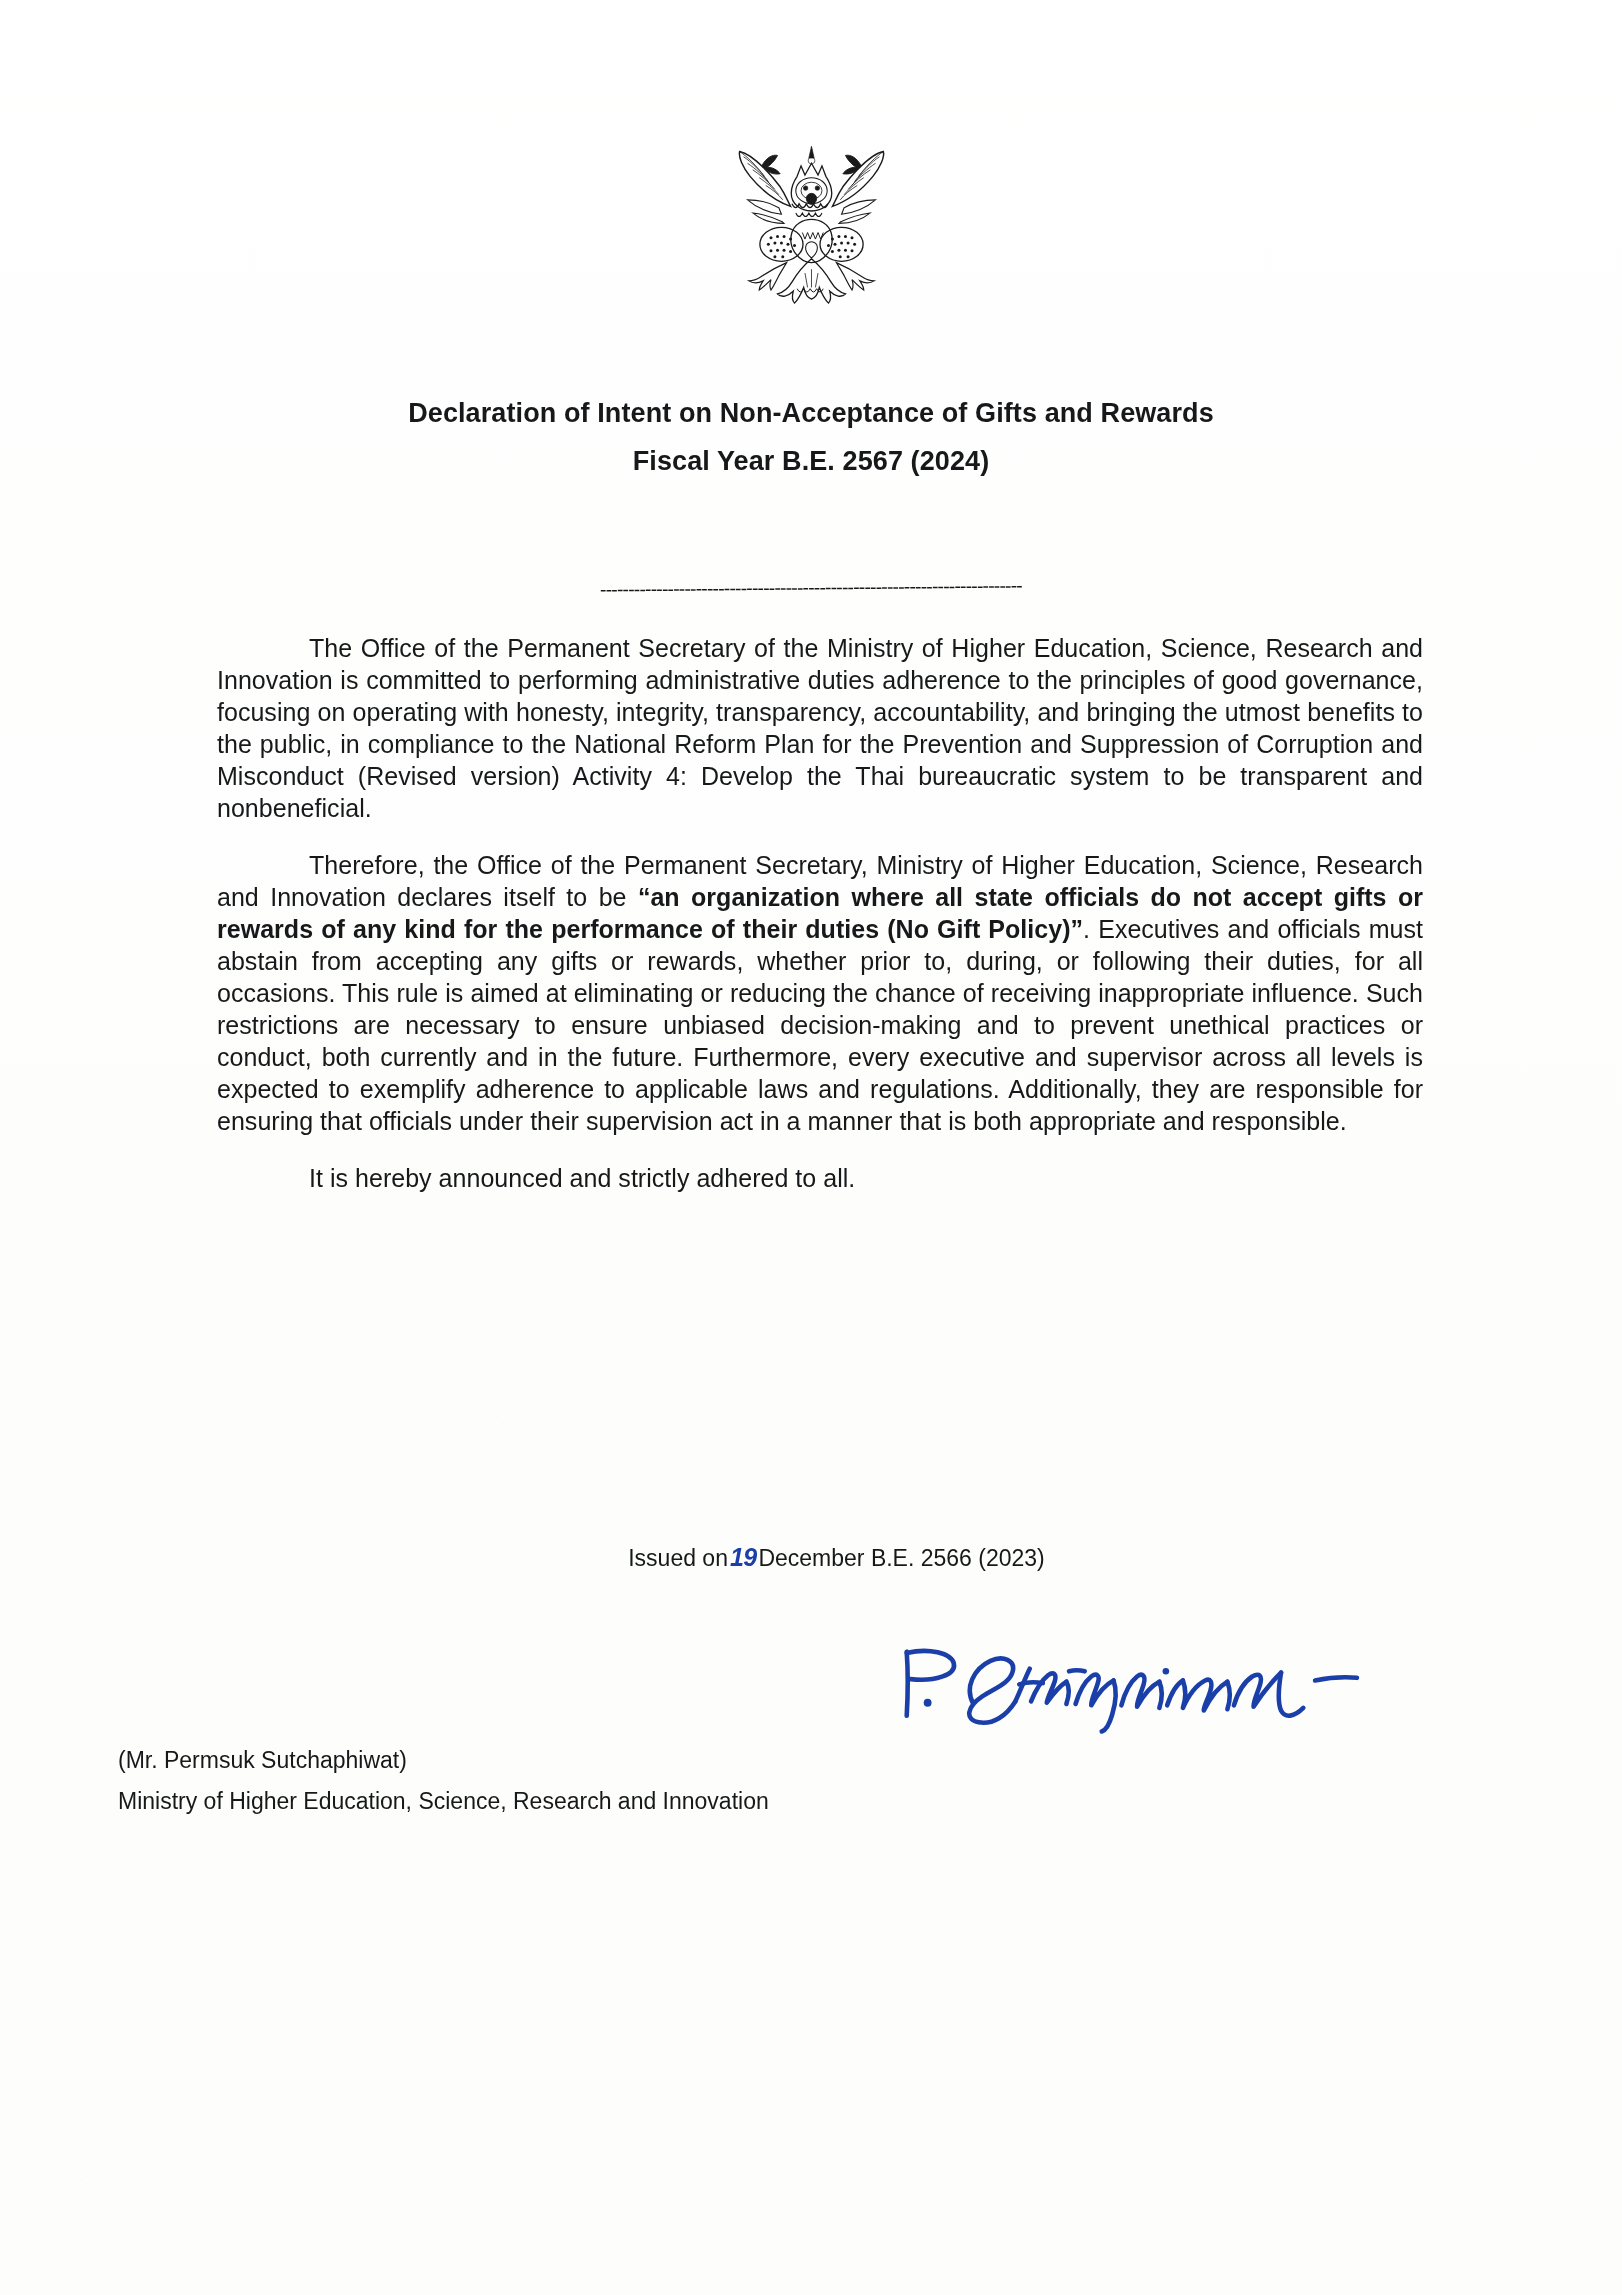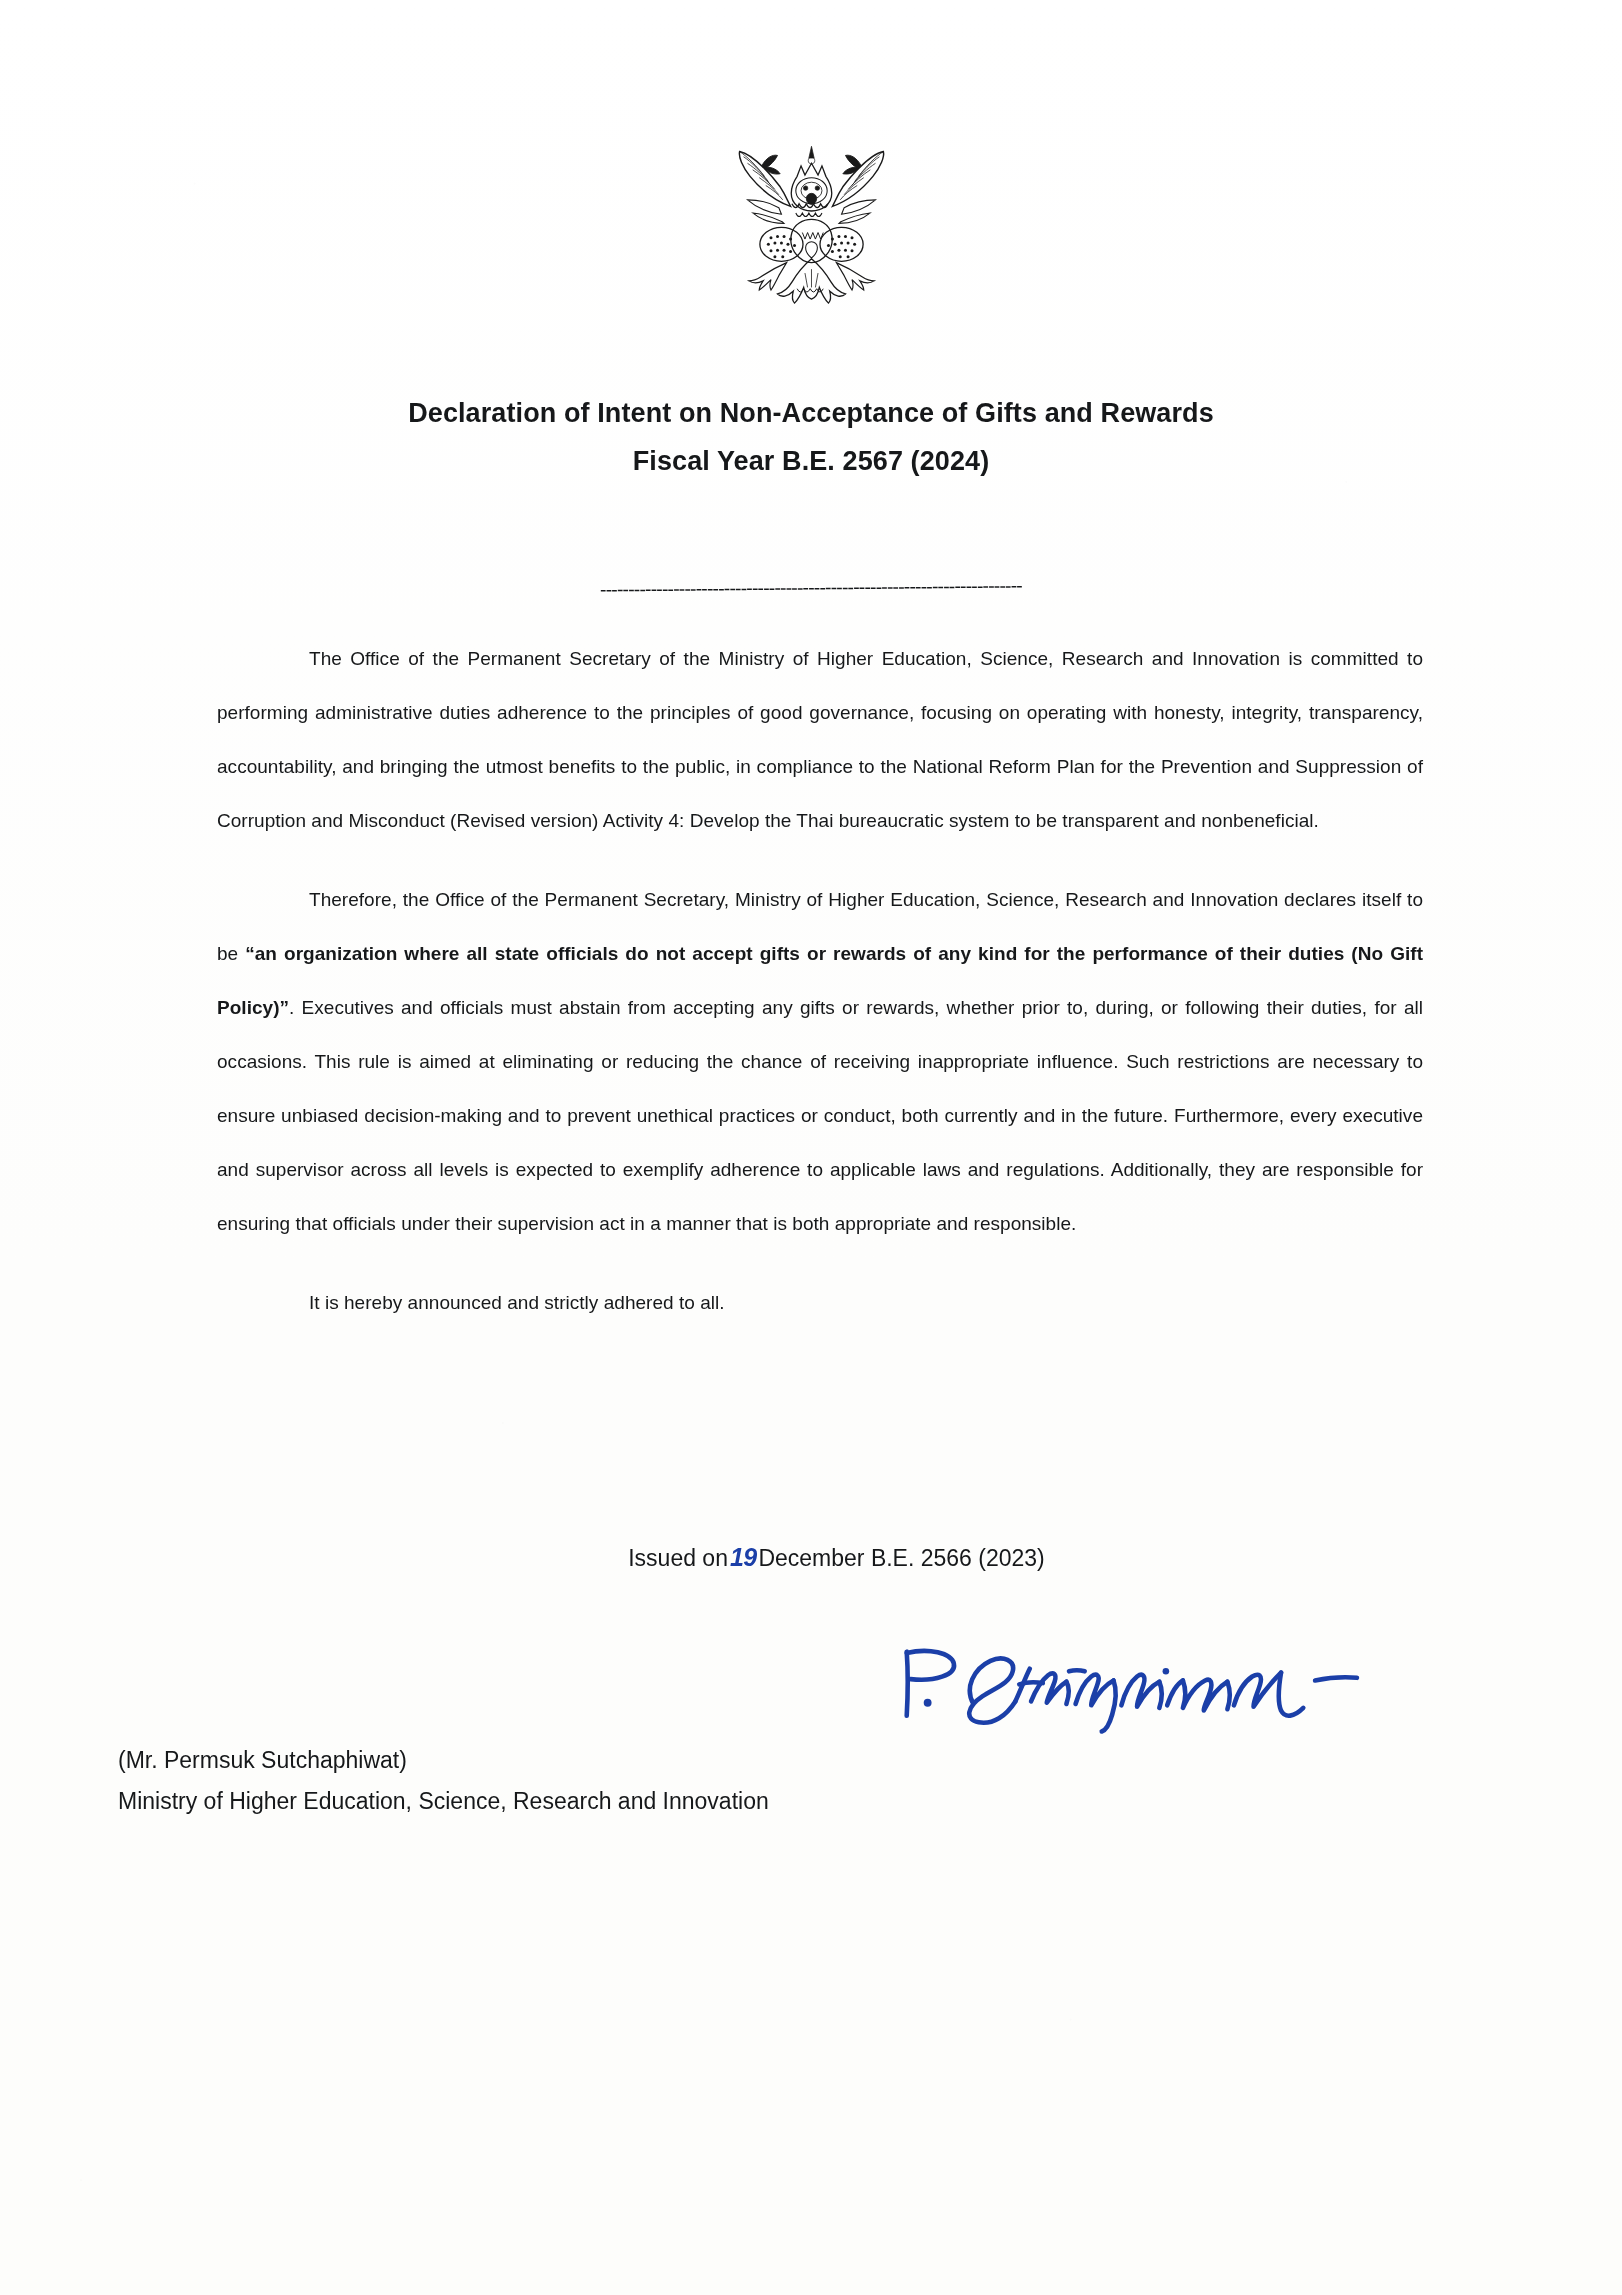--- a/index.html
+++ b/index.html
@@ -80,22 +80,22 @@
   }
 
   
   .body-col {
     position: absolute;
     left: 217px;
     top: 632px;
     width: 1222px;
   }
   .para {
-    font-size: 19px;
-    line-height: 54px;
+    font-size: 25px;
+    line-height: 32px;
     color: #16181a;
     text-align: justify;
     text-justify: inter-word;
     text-indent: 92px;
     margin: 0 16px 25px 0;
     letter-spacing: 0.03px;
   }
   .para.last-para { text-align: left; margin-bottom: 0; }
   .para b { font-weight: bold; }
 

